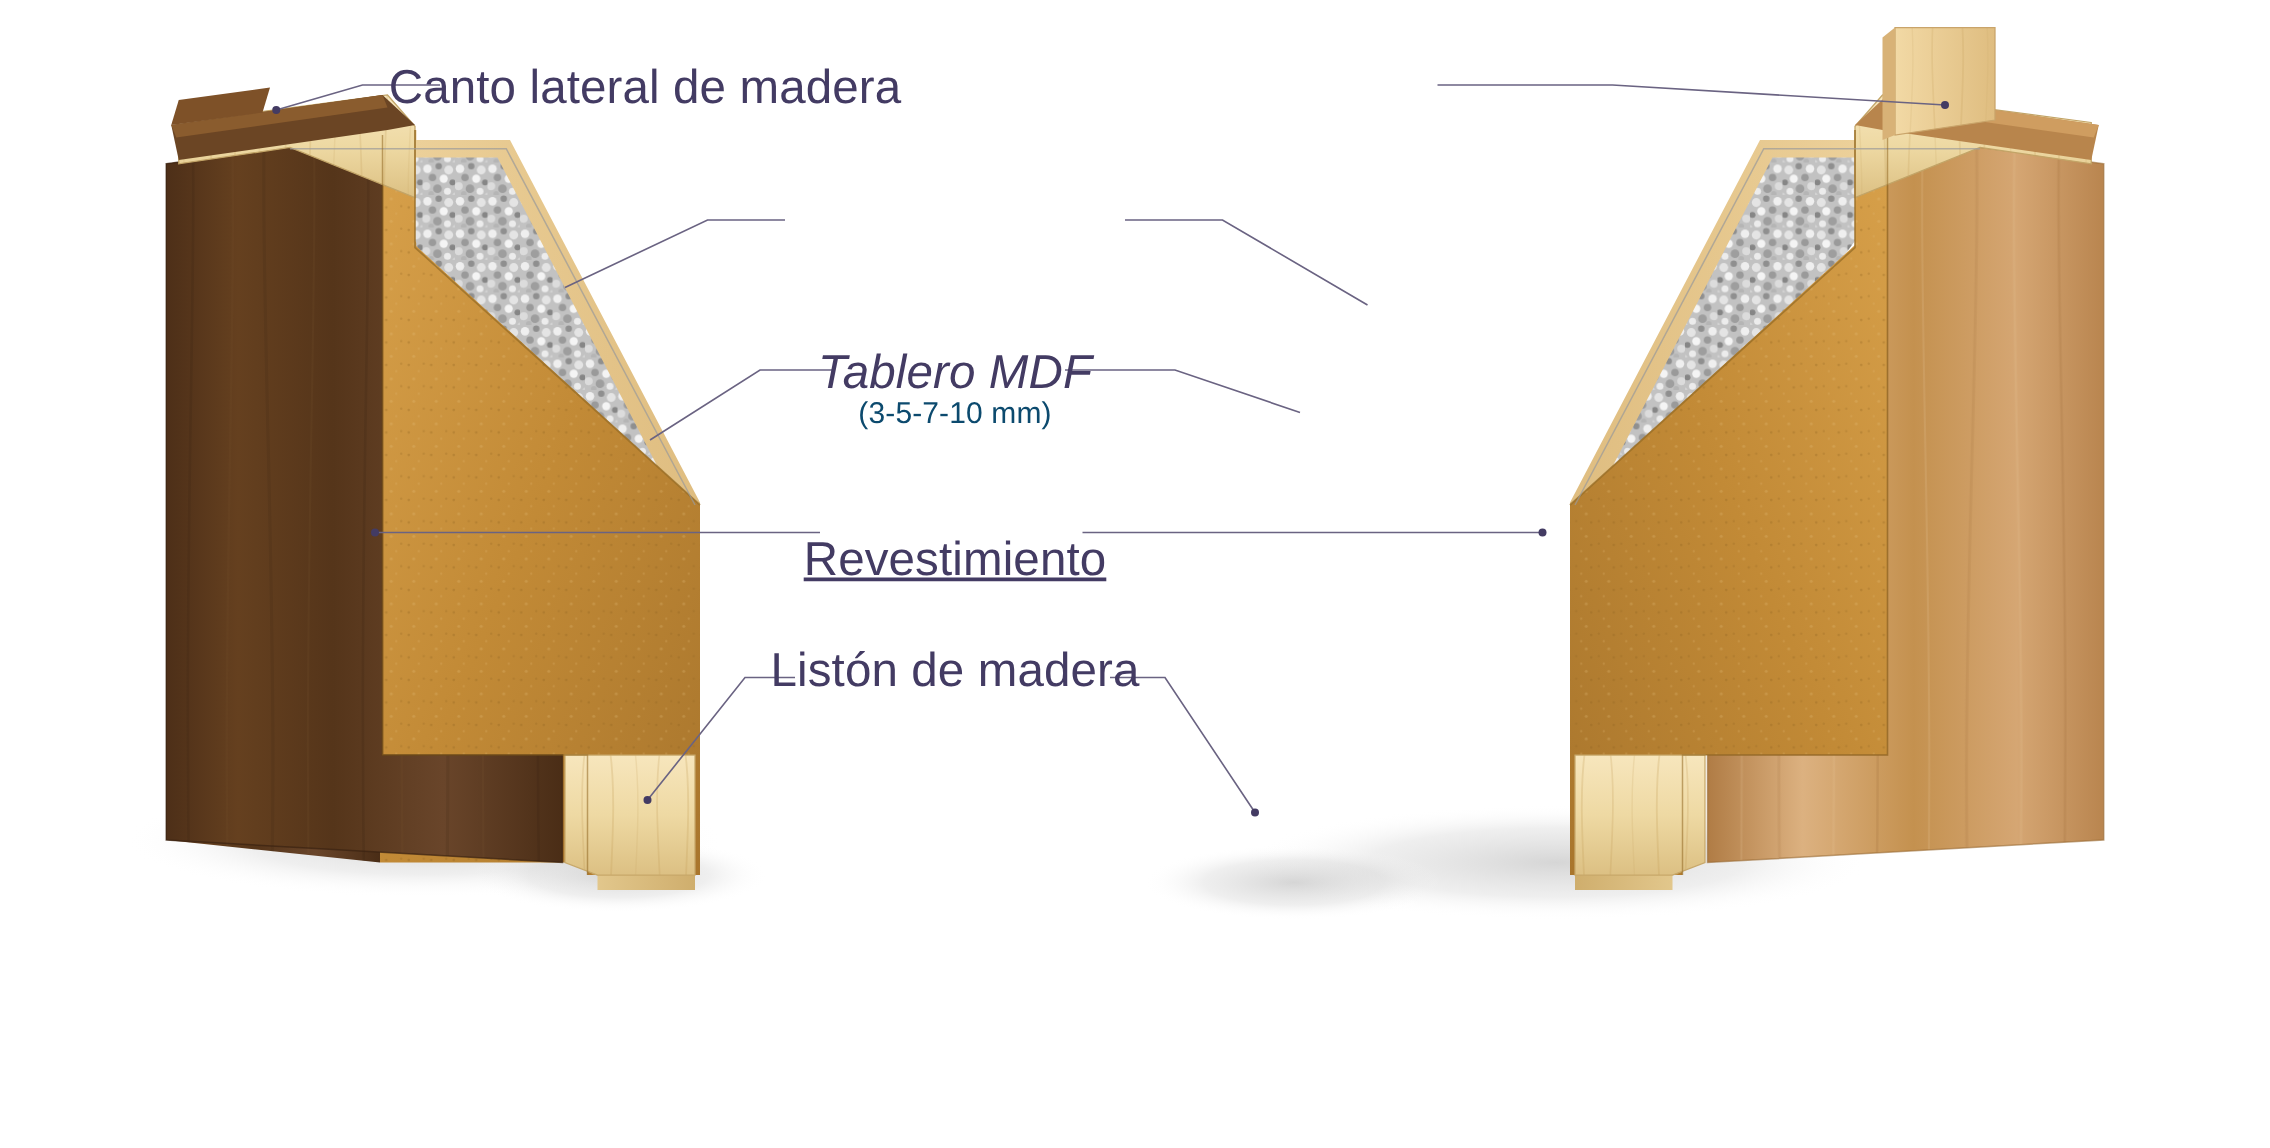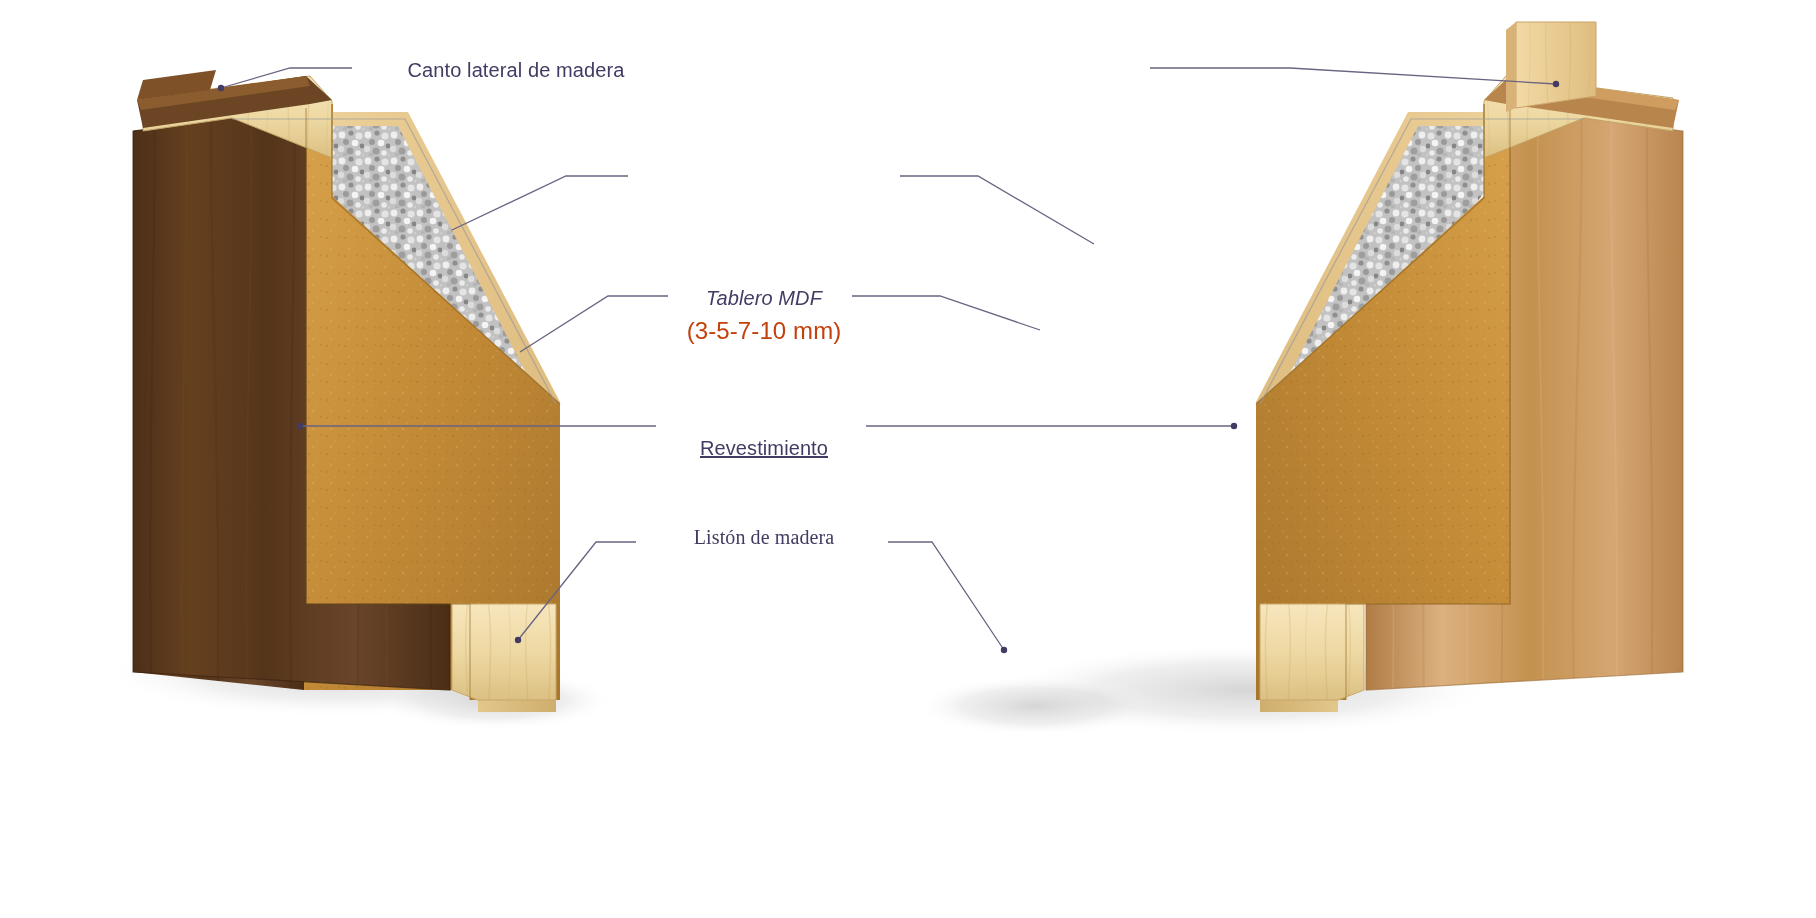--- a/index.html
+++ b/index.html
@@ -3,22 +3,22 @@
 <meta charset="utf-8">
 <style>
   html,body{margin:0;padding:0;background:#ffffff;}
   body{width:1816px;height:918px;position:relative;overflow:hidden;
        font-family:"Liberation Sans",sans-serif;}
   #stage{position:absolute;inset:0;}
   svg#scene{position:absolute;left:0;top:0;width:1816px;height:918px;}
 
   .lbl{position:absolute;color:#433b63;white-space:nowrap;
        font-family:"Liberation Sans",sans-serif;letter-spacing:.1px;}
-  .lbl-main{font-size:20px;line-height:34px;}
-  .lbl-sub{font-size:24px;line-height:28px;color:#c2410c;}
+  .lbl-main{font-size:38px;line-height:34px;}
+  .lbl-sub{font-size:24px;line-height:28px;color:#0c4a6e;}
   .lbl-center{transform:translateX(-50%);text-align:center;}
 </style>
 </head>
 <body>
 
 <div id="stage">
 
   <svg id="scene" viewBox="0 0 1816 918">
     <defs>
 
@@ -257,15 +257,15 @@
 
   <div class="lbl lbl-main lbl-center" style="left:516px;top:53px;">Canto lateral de madera</div>
 
 
 
   <div class="lbl lbl-main lbl-center" style="left:764px;top:281px;font-style:italic;">Tablero MDF</div>
   <div class="lbl lbl-sub lbl-center" style="left:764px;top:317px;">(3-5-7-10 mm)</div>
 
   <div class="lbl lbl-main lbl-center" style="left:764px;top:431px;text-decoration:underline;">Revestimiento</div>
 
-  <div class="lbl lbl-main lbl-center" style="left:764px;top:520px;font-family:Liberation Serif, serif;">Listón de madera</div>
+  <div class="lbl lbl-main lbl-center" style="left:764px;top:520px;">Listón de madera</div>
 
 </div>
 
 </body></html>

